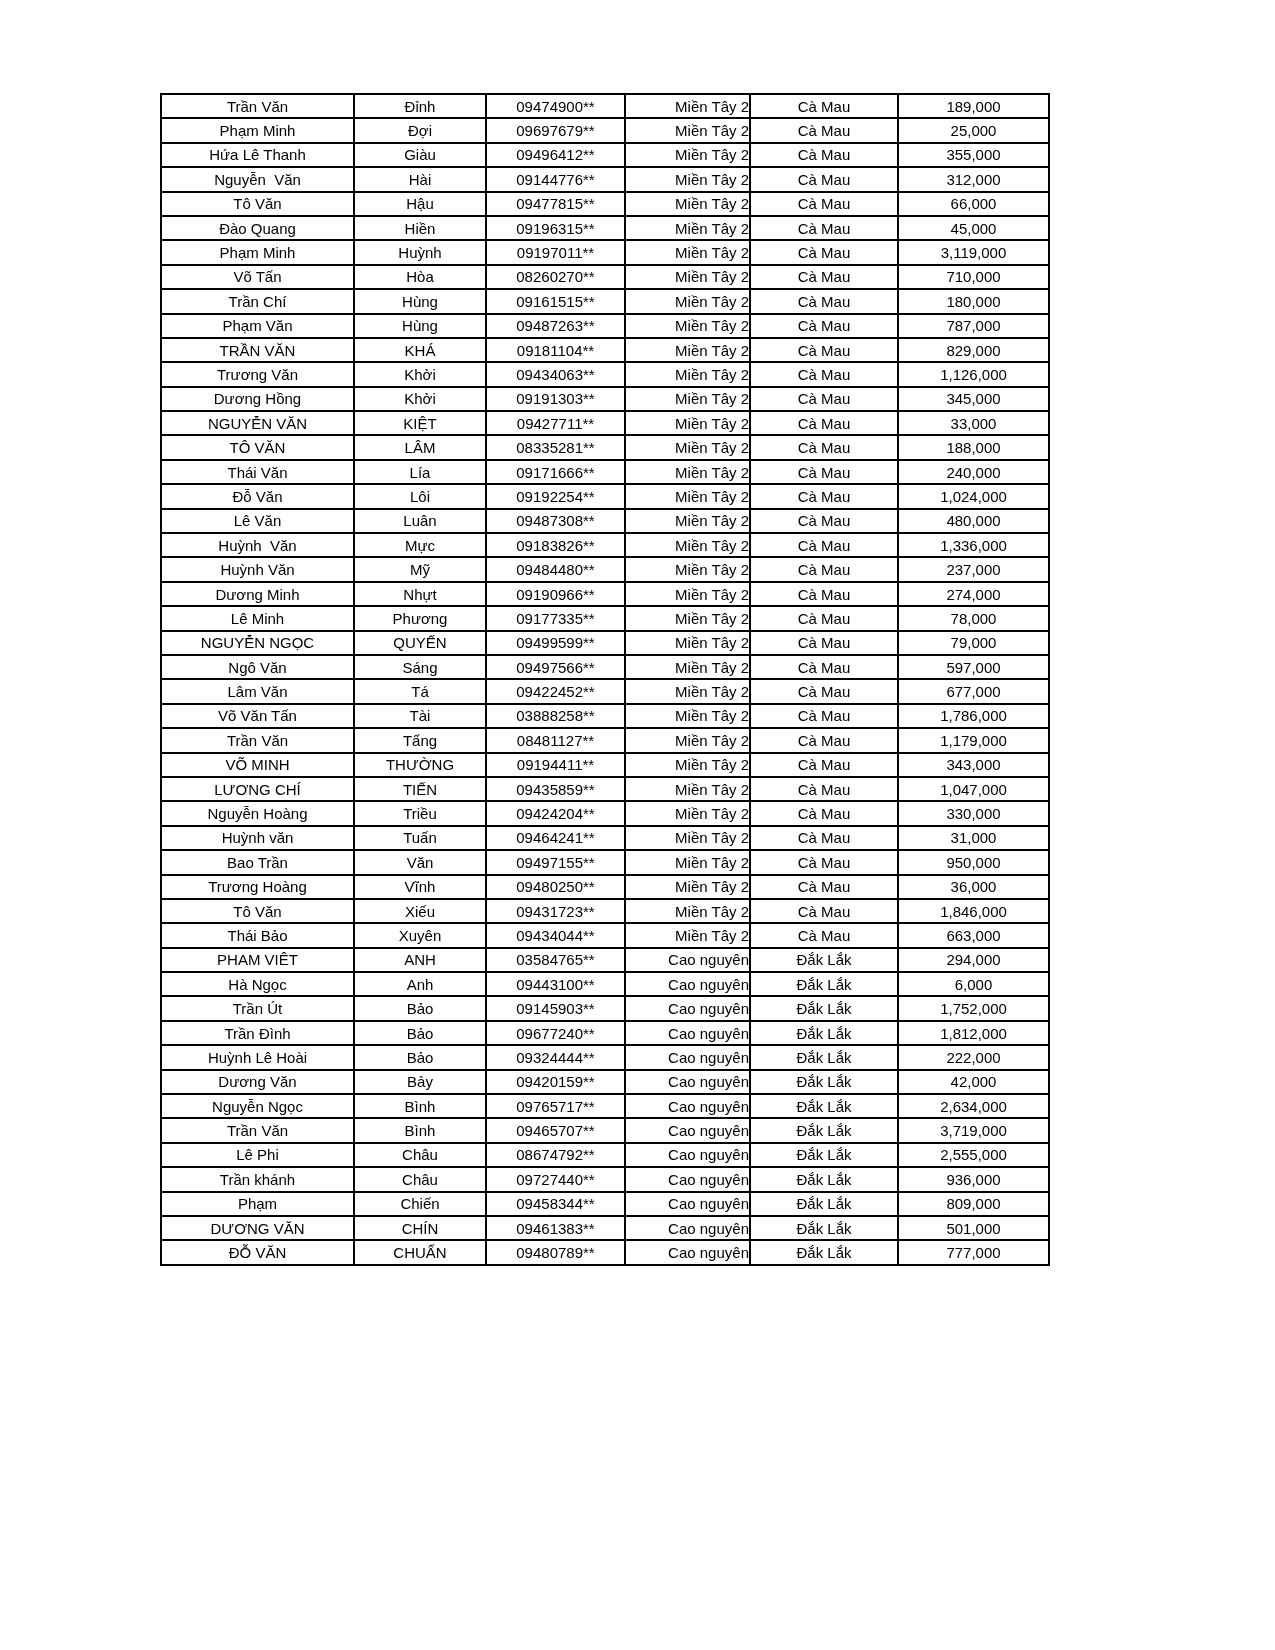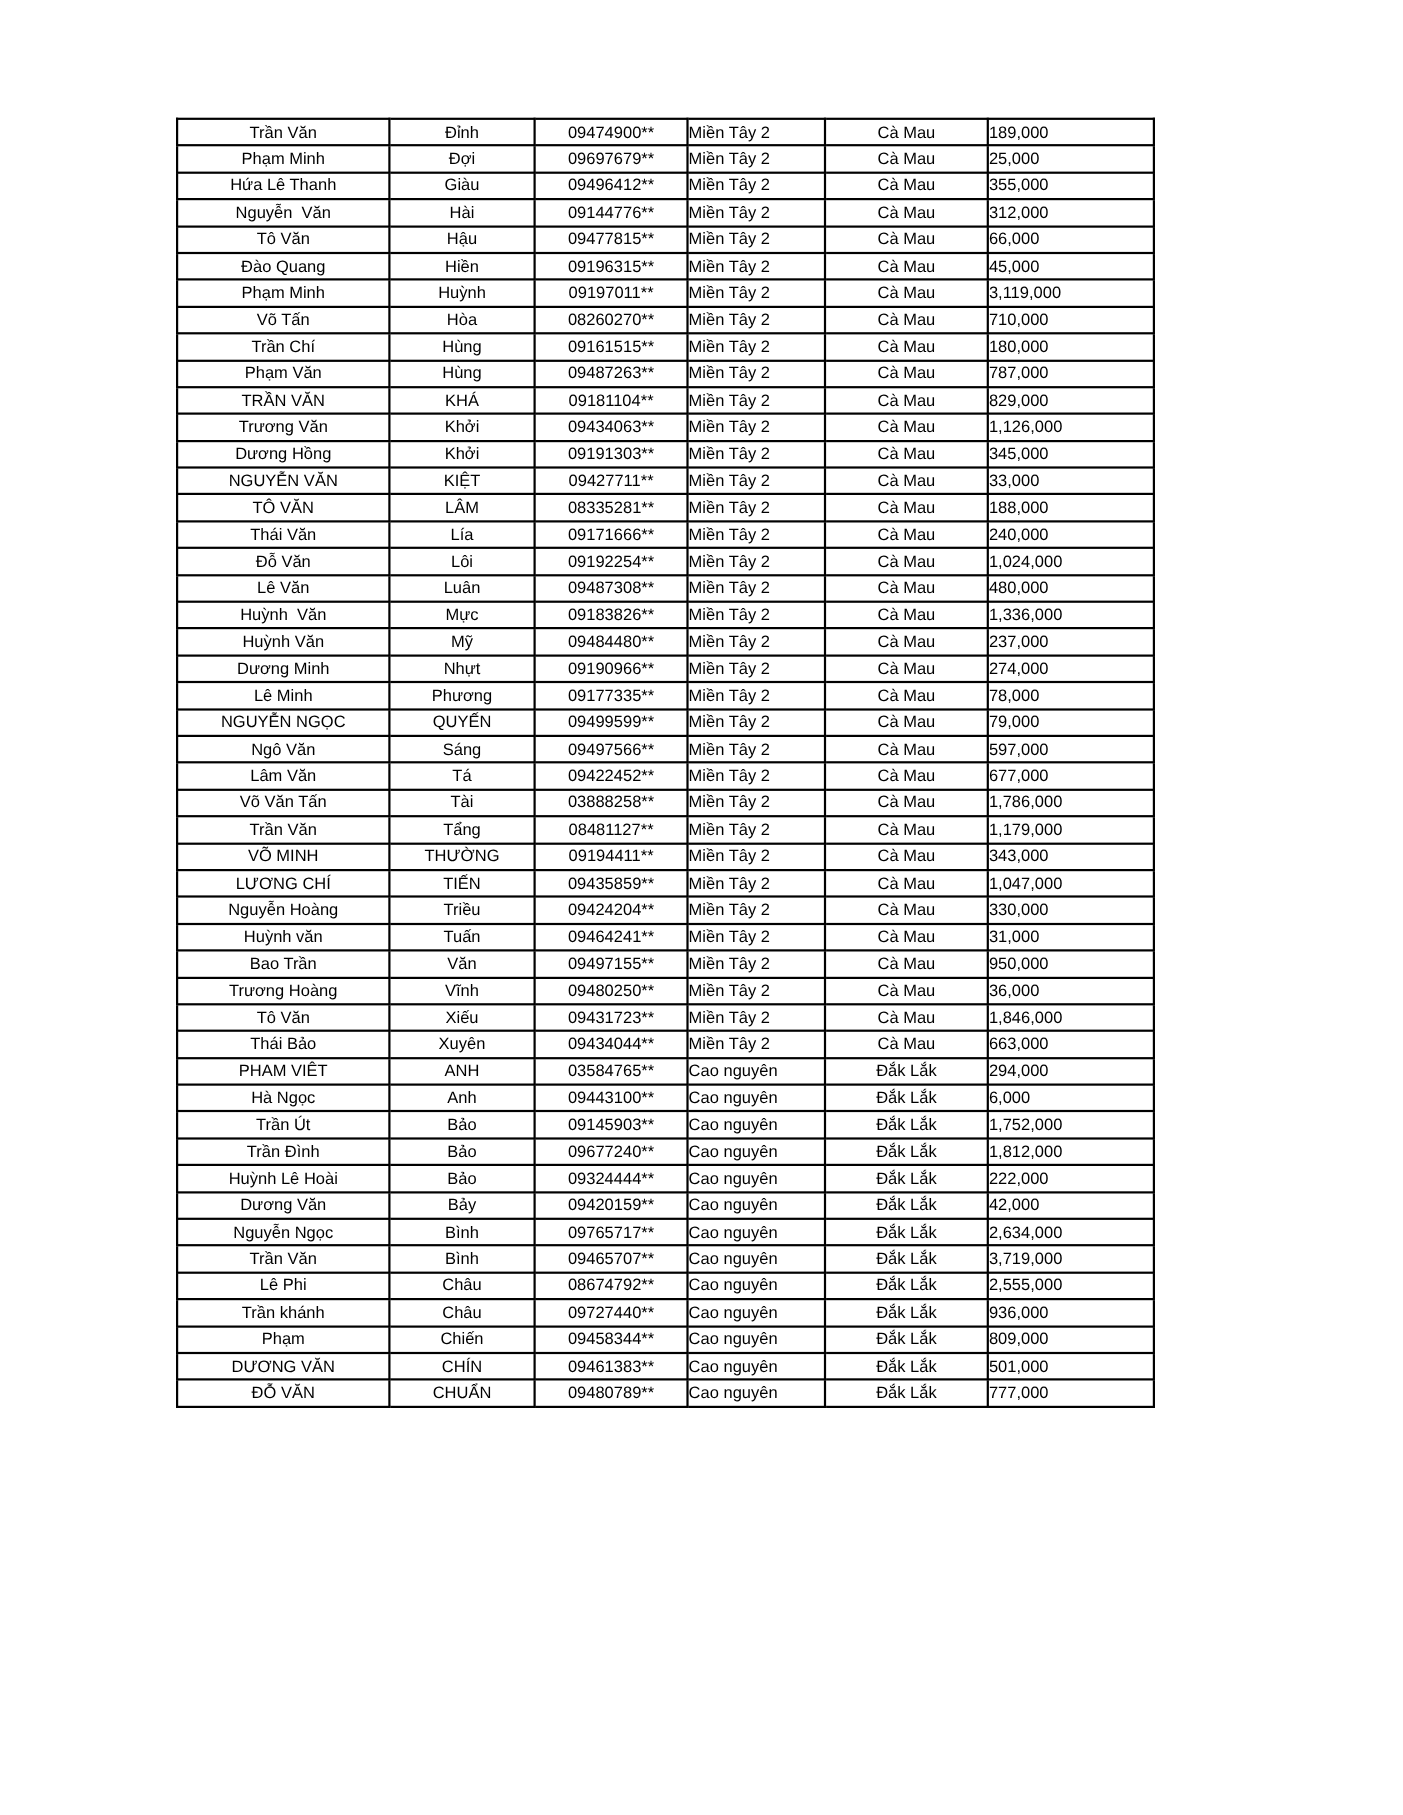--- a/index.html
+++ b/index.html
@@ -15,38 +15,38 @@
     color: #000000;
   }
   .page {
     position: absolute;
     inset: 0;
     background: #ffffff;
   }
   table.member-table {
     position: absolute;
     left: 160px;
-    top: 107px;
+    top: 93px;
     width: 888px;
     border-collapse: collapse;
     table-layout: fixed;
   }
   table.member-table td {
     border: 2px solid #000000;
     height: 22.4px;
     font-size: 15px;
     line-height: 1;
     padding: 0;
     vertical-align: middle;
     white-space: pre;
     overflow: hidden;
   }
   td.align-center { text-align: center; }
-  td.align-left   { text-align: left;  padding-left: 3px; margin-left: 20px; }
-  td.align-right  { text-align: left; padding-right: 8px; }
+  td.align-left   { text-align: right;  padding-left: 3px; margin-left: 20px; }
+  td.align-right  { text-align: center; padding-right: 8px; }
   col.c-ho       { width: 193px; }
   col.c-ten      { width: 132px; }
   col.c-phone    { width: 139px; }
   col.c-region   { width: 125px; }
   col.c-province { width: 148px; }
   col.c-amount   { width: 151px; }
 </style>
 </head>
 <body>
 

